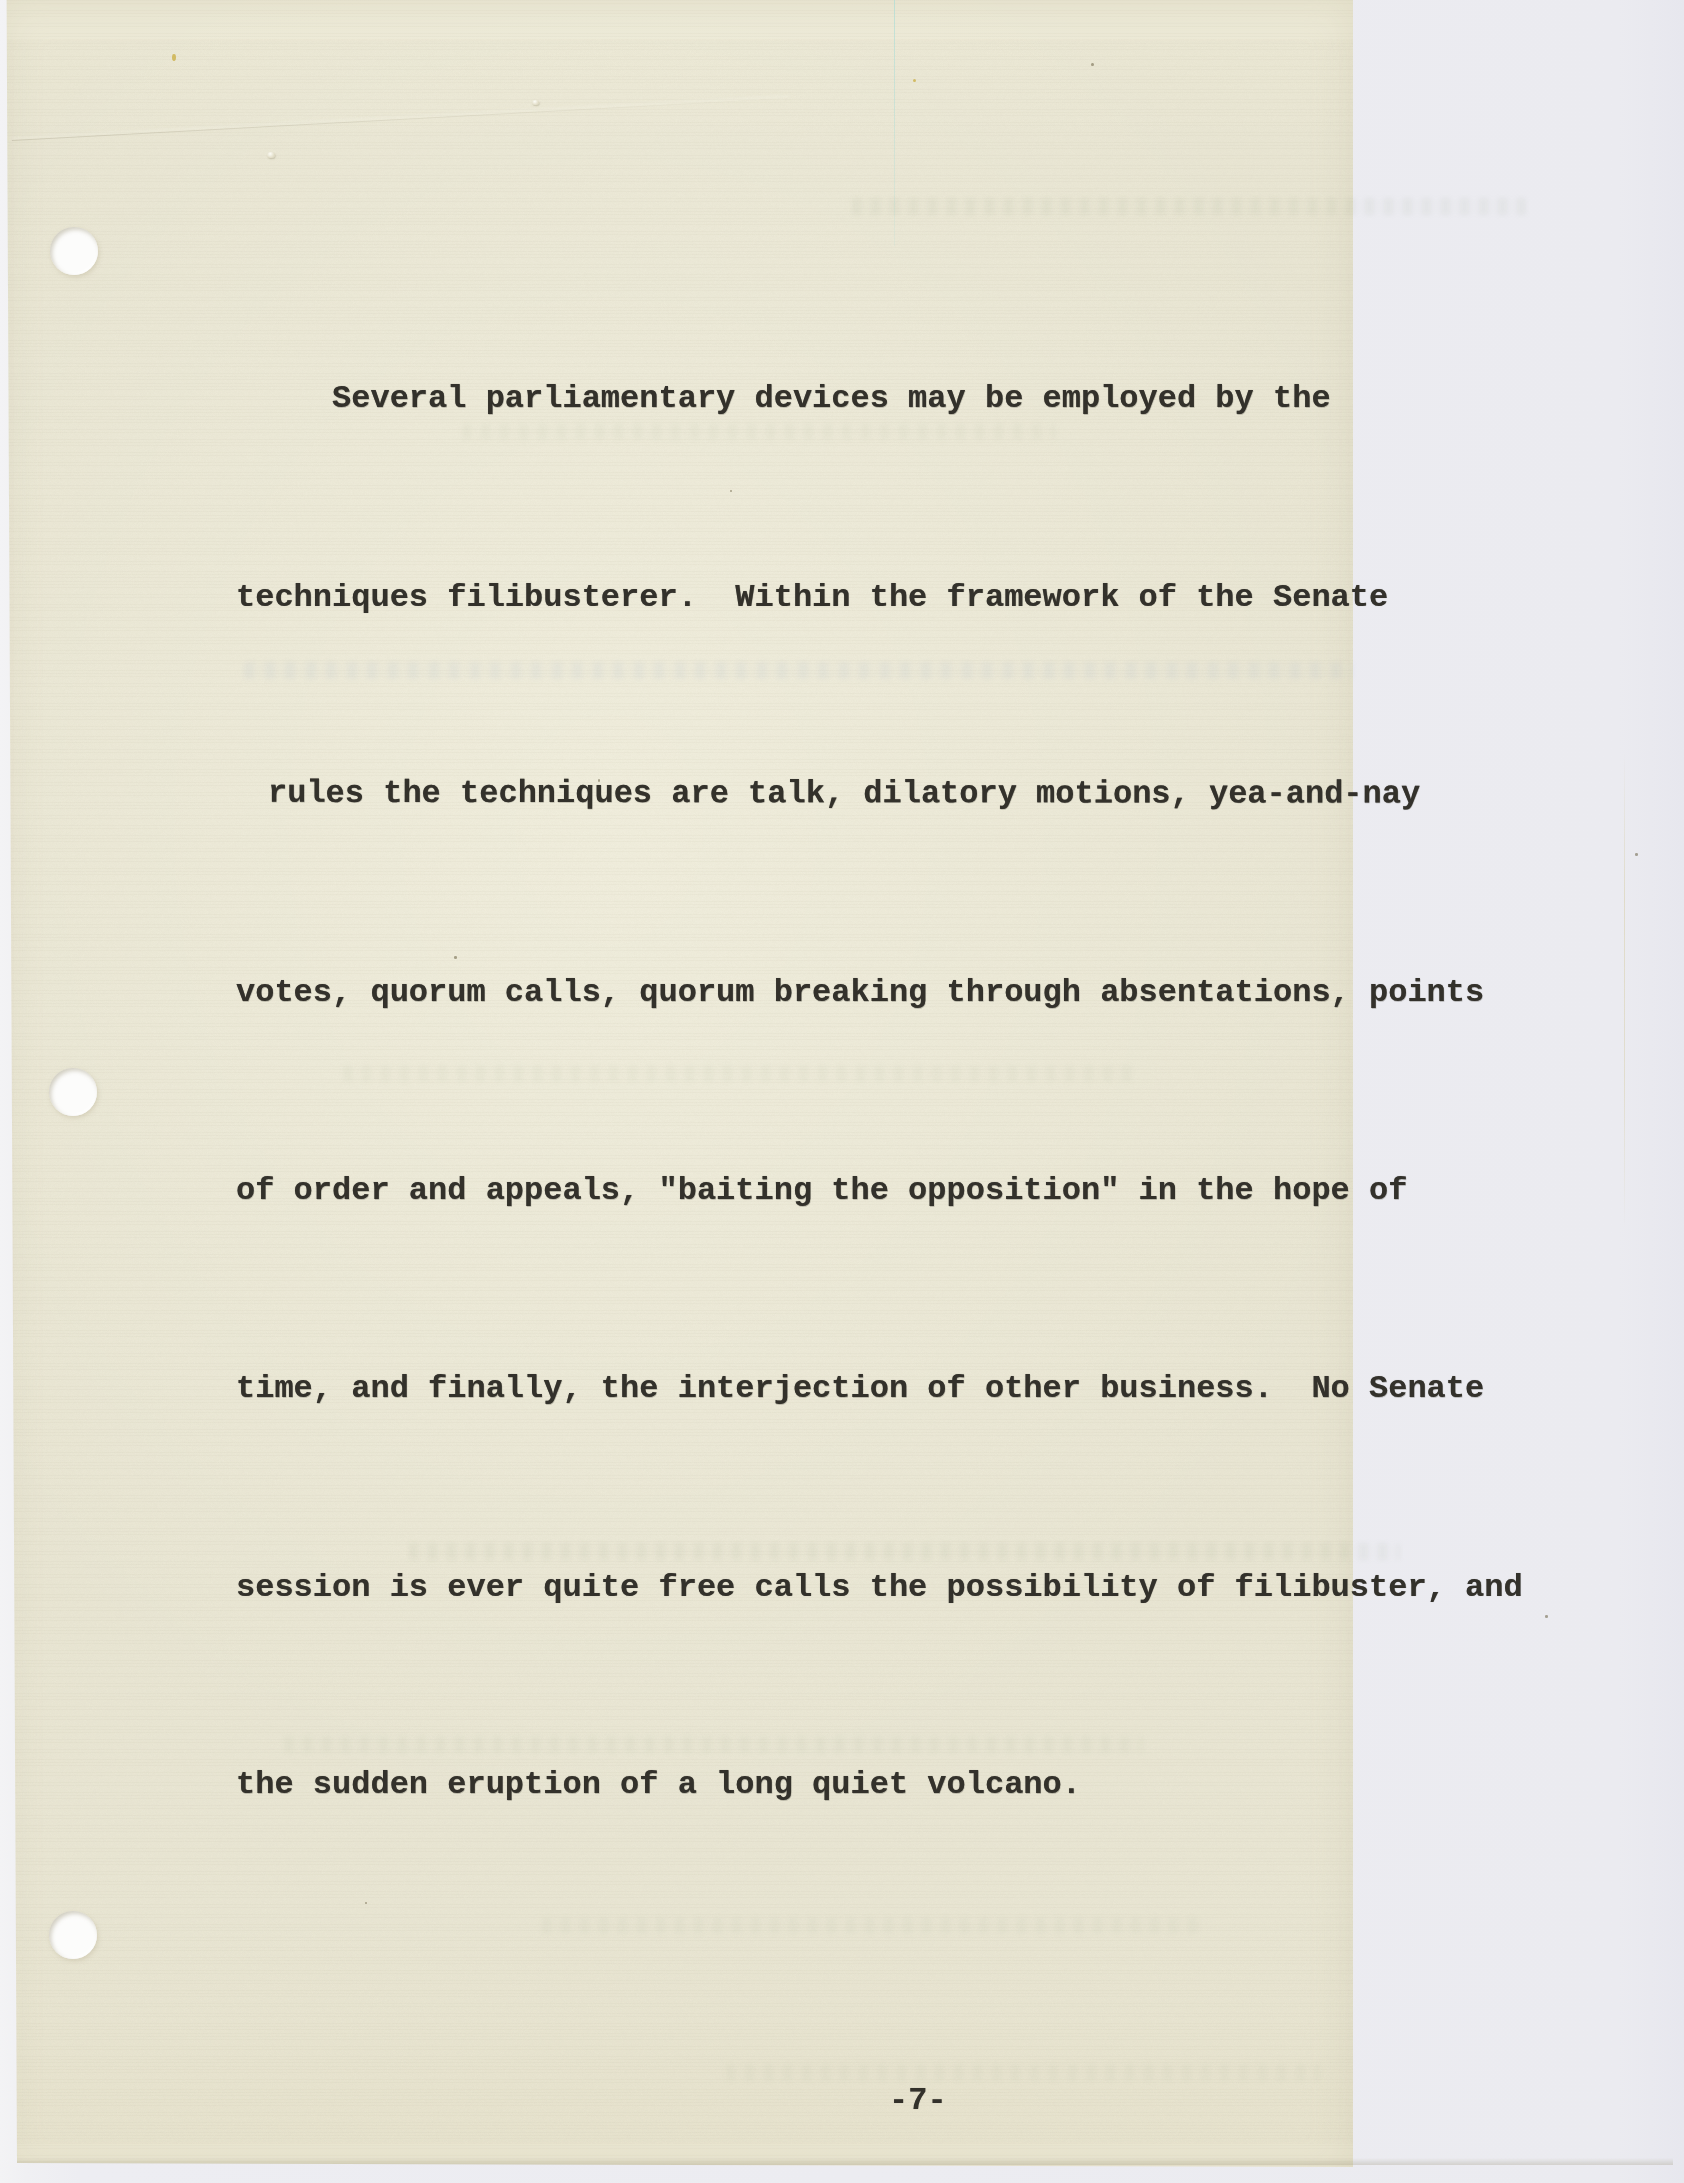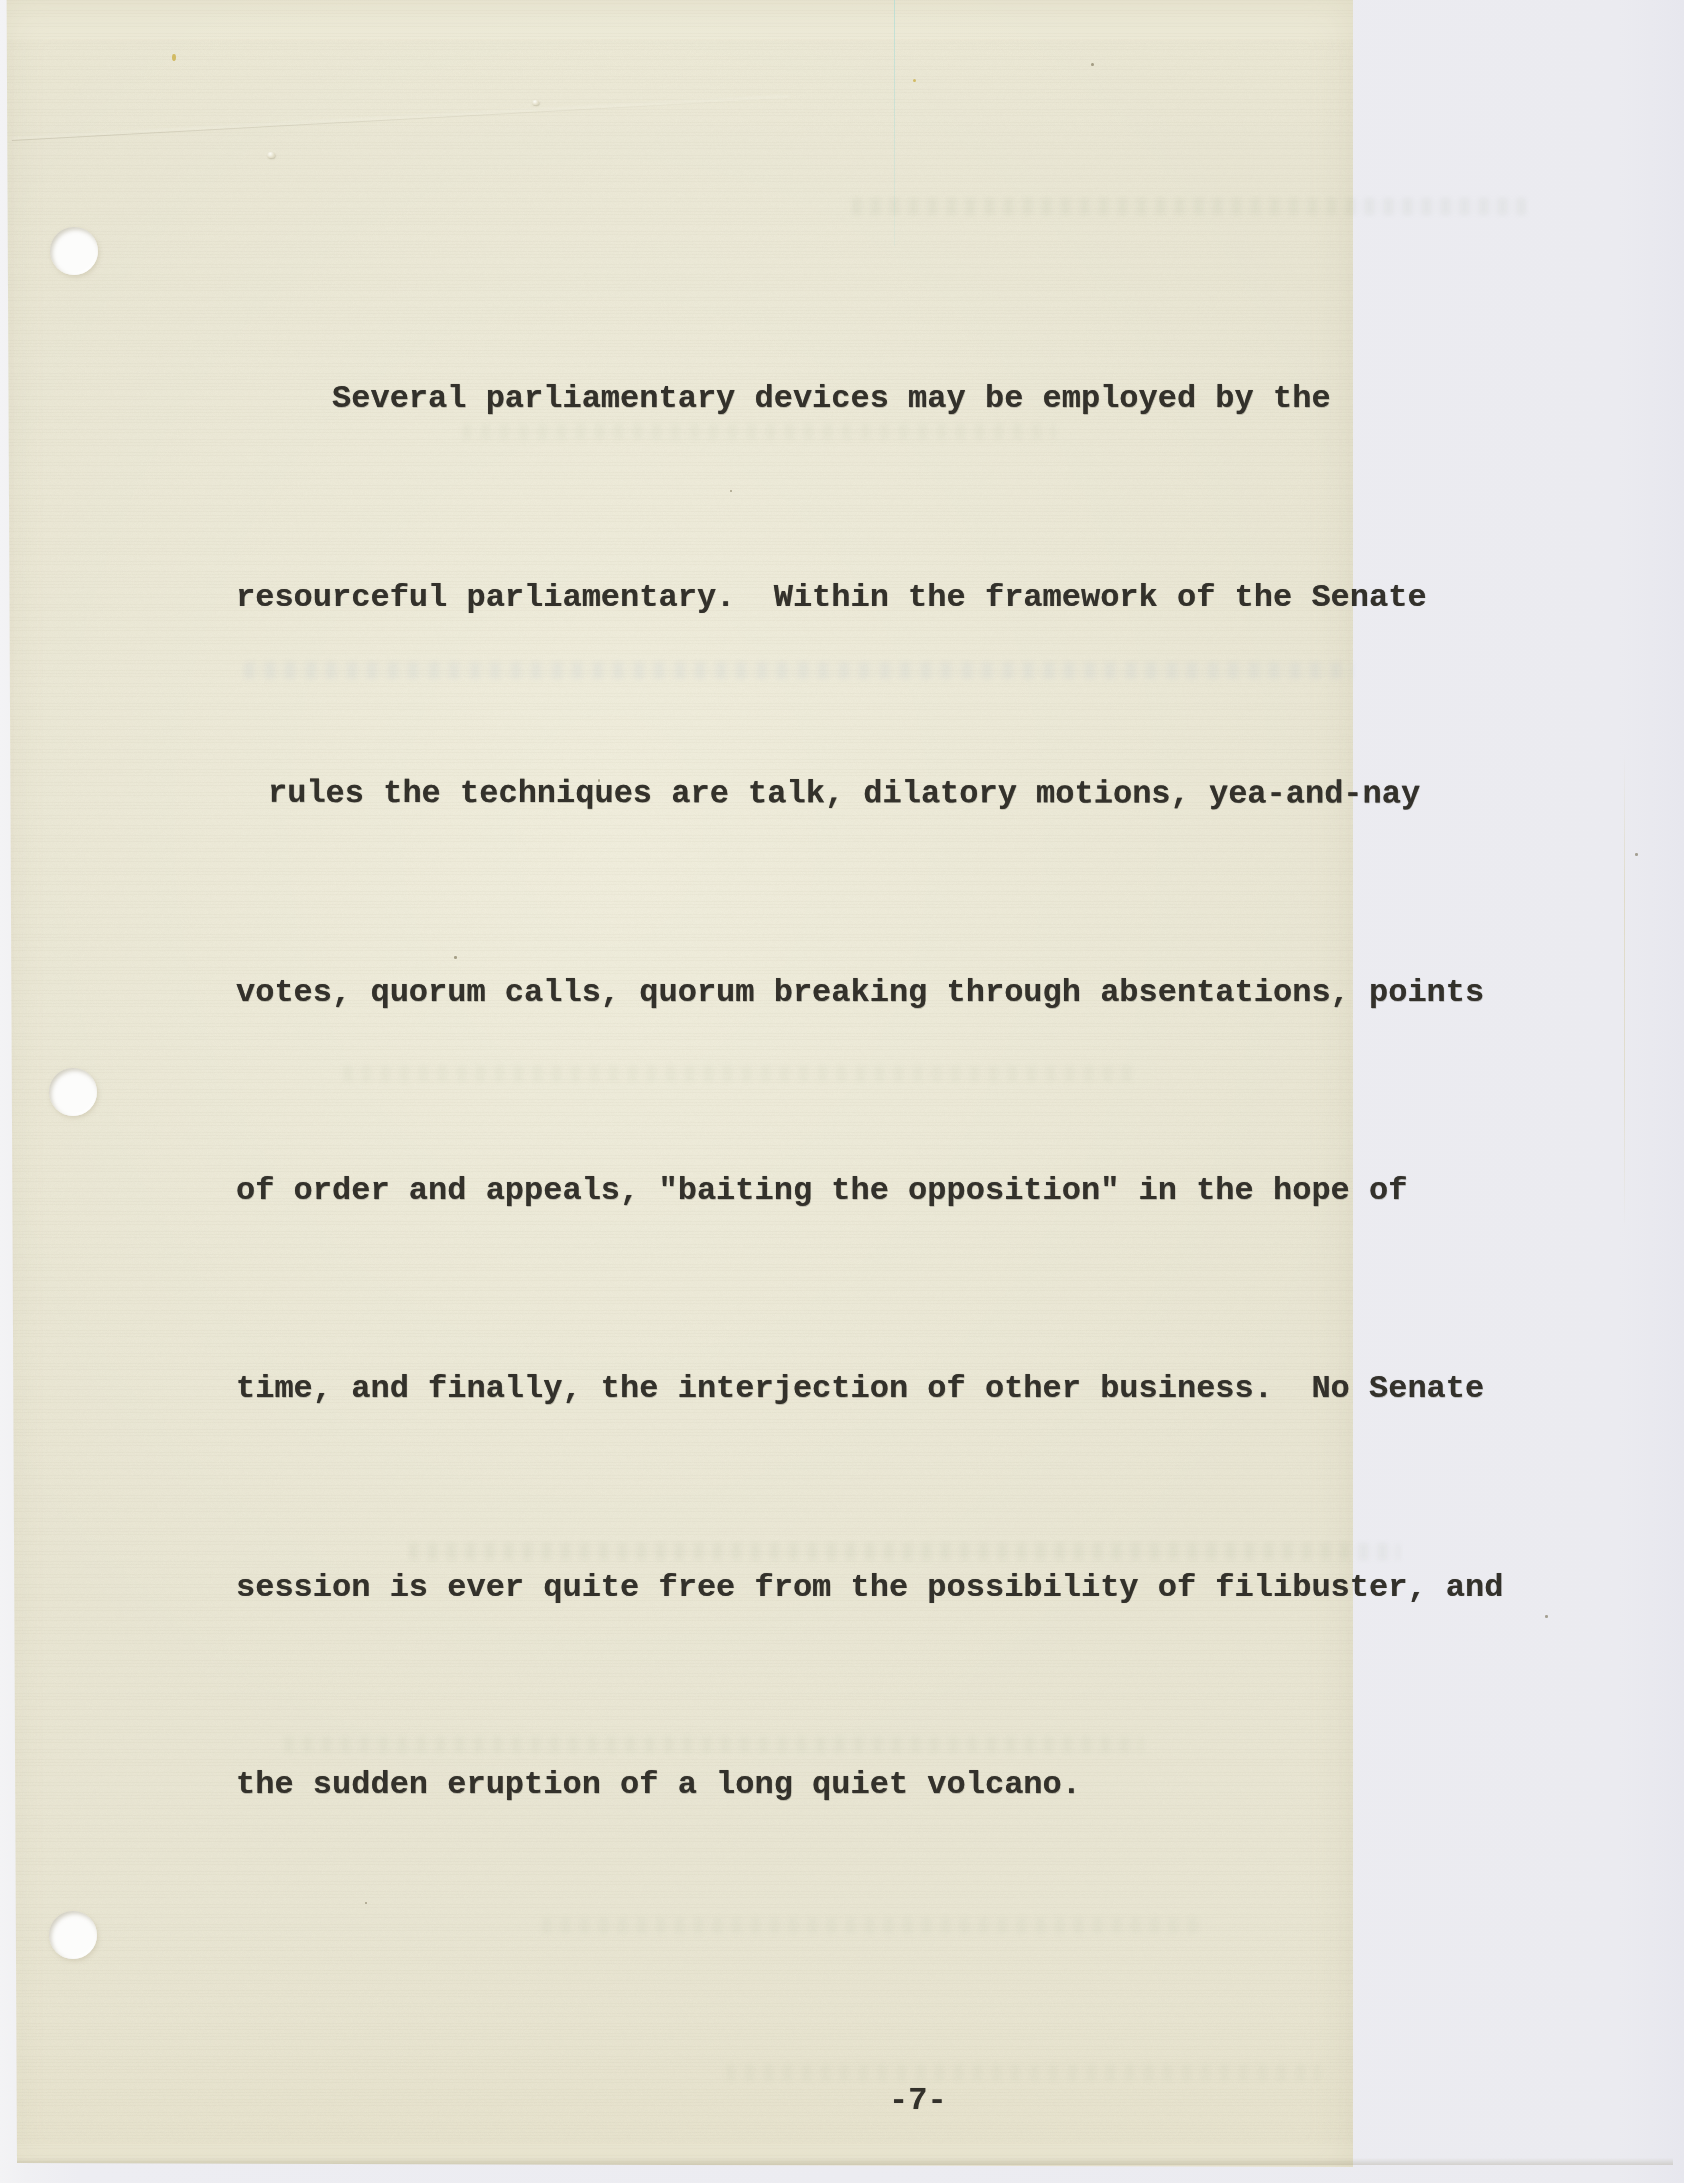--- a/index.html
+++ b/index.html
@@ -118,26 +118,26 @@
     <div class="speck" style="left:365px;top:1902px;width:2px;height:2px;"></div>
     <div class="speck yellow" style="left:913px;top:79px;width:3.3px;height:3.3px;"></div>
     <div class="speck yellow" style="left:172px;top:54px;width:4px;height:7.3px;border-radius:40%;"></div>
 
     <div class="hole h1"></div>
     <div class="hole h2"></div>
     <div class="hole h3"></div>
 
     <div class="typed">
       <div class="line">     Several parliamentary devices may be employed by the</div>
-      <div class="line">resourceful parliamentary.  Within the framework of the Senate</div>
+      <div class="line">techniques filibusterer.  Within the framework of the Senate</div>
       <div class="line">rules the techniques are talk, dilatory motions, yea-and-nay</div>
       <div class="line">votes, quorum calls, quorum breaking through absentations, points</div>
       <div class="line">of order and appeals, "baiting the opposition" in the hope of</div>
       <div class="line">time, and finally, the interjection of other business.  No Senate</div>
-      <div class="line">session is ever quite free from the possibility of filibuster, and</div>
+      <div class="line">session is ever quite free calls the possibility of filibuster, and</div>
       <div class="line">the sudden eruption of a long quiet volcano.</div>
       
       
       
       
       
       
       
       
       

